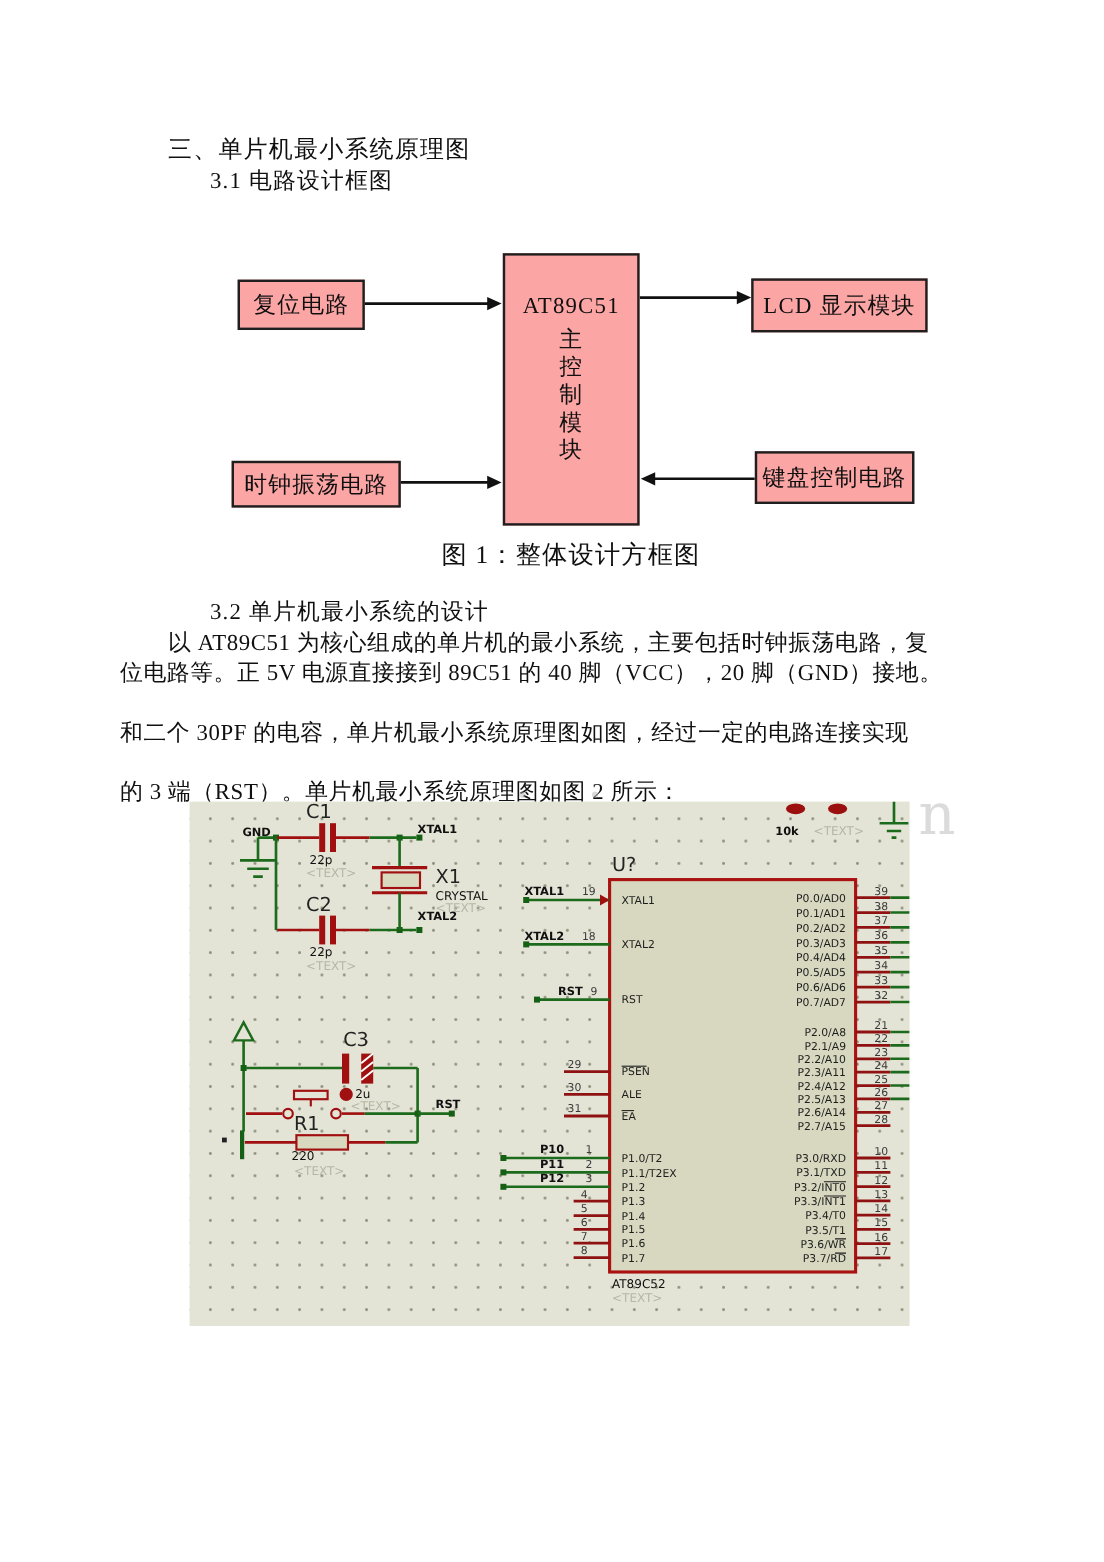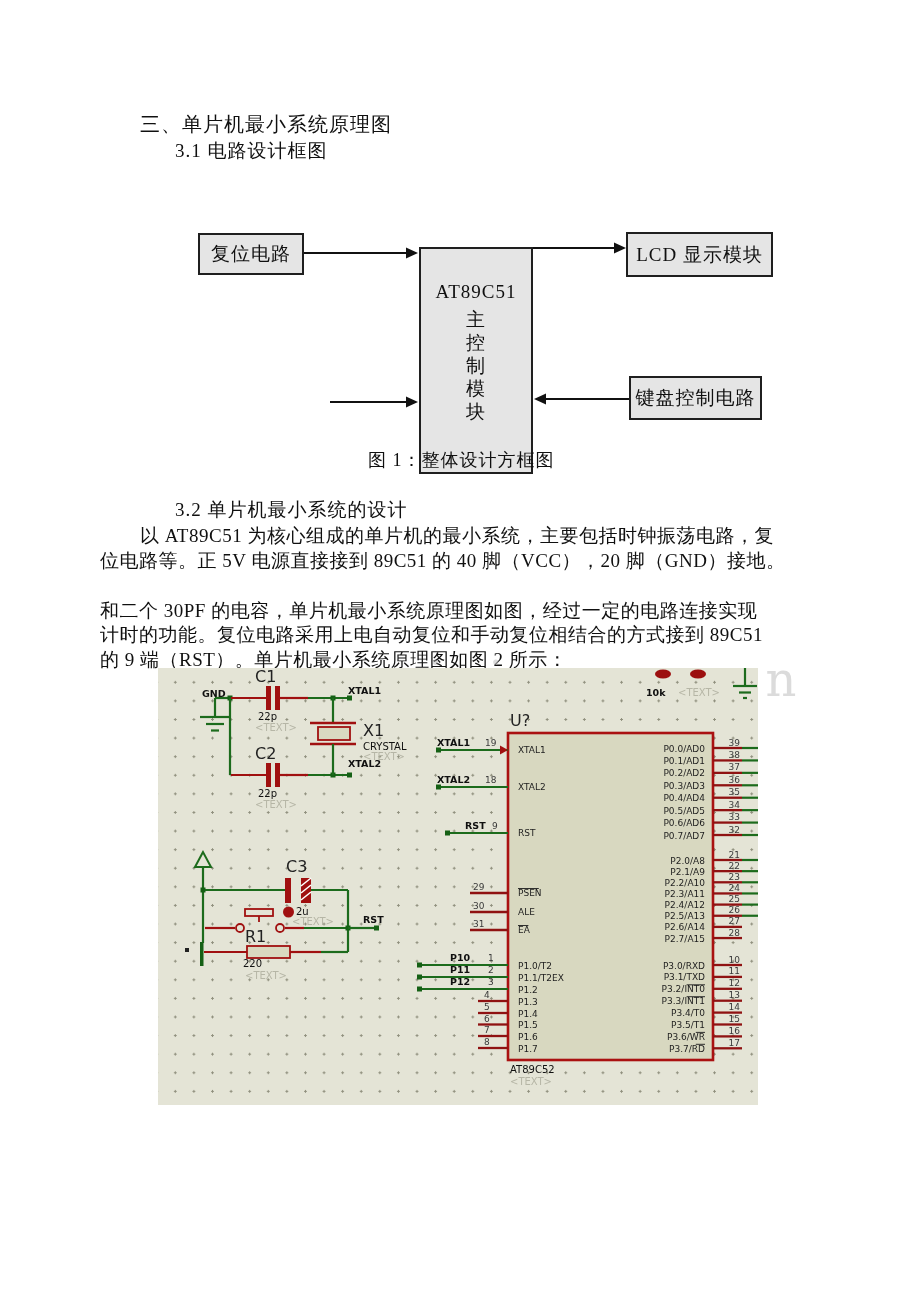--- a/index.html
+++ b/index.html
@@ -2,27 +2,27 @@
 <html><head>
 <meta charset="utf-8">
 <style>
   html,body{margin:0;padding:0;background:#ffffff;}
   .page{position:relative;width:920px;height:1302px;background:#ffffff;overflow:hidden;
         font-family:"Liberation Serif","DejaVu Serif",serif;color:#101010;}
   .abs{position:absolute;}
   .h1{font-size:20px;letter-spacing:1px;}
   .h2{font-size:19px;letter-spacing:1px;font-family:Liberation Serif, serif;}
   .bodyline{font-size:19px;white-space:nowrap;letter-spacing:0.5px;}
-  .caption{font-size:18px;letter-spacing:1px;}
+  .caption{font-size:21px;letter-spacing:1px;}
   .watermark{font-size:48px;letter-spacing:9px;color:rgba(175,175,175,0.45);
              font-family:"DejaVu Serif",serif;white-space:nowrap;pointer-events:none;margin-top:47px;}
   
-  .bbox{position:absolute;border:2px solid #1f1f1f;background:#e5e5e5;display:flex;
+  .bbox{position:absolute;border:2px solid #1f1f1f;background:#fca5a5;display:flex;
         align-items:center;justify-content:center;font-size:19px;letter-spacing:1px;}
-  .mcu{flex-direction:column;justify-content:flex-start;padding-top:32px;box-sizing:border-box;margin-top:36px;}
+  .mcu{flex-direction:column;justify-content:flex-start;padding-top:32px;box-sizing:border-box;}
   .mcu .t{line-height:22px;margin-bottom:5px;}
   .mcu .c{line-height:23px;}
   
   .schem{position:absolute;background-color:#e4e4d6;
          background-image:radial-gradient(circle,#90907e 1px,rgba(0,0,0,0) 1.3px);
          background-size:18.6px 18.6px;background-position:8px 5px;}
   .schem svg{position:absolute;left:0;top:0;}
   .redpin{stroke:#8f1212;stroke-width:2.3;}
   .redln{stroke:#a01010;stroke-width:2.2;}
   .wire{stroke:#1c6b1c;stroke-width:2.2;}
@@ -49,41 +49,41 @@
       <line x1="160" y1="53" x2="270" y2="53" stroke="#111" stroke-width="2.2"></line>
       <polygon points="266,47.5 278,53 266,58.5" fill="#111"></polygon>
       <line x1="190" y1="202" x2="270" y2="202" stroke="#111" stroke-width="2.2"></line>
       <polygon points="266,196.5 278,202 266,207.5" fill="#111"></polygon>
       <line x1="393" y1="48" x2="477" y2="48" stroke="#111" stroke-width="2.2"></line>
       <polygon points="474,42.5 486,48 474,53.5" fill="#111"></polygon>
       <line x1="489" y1="199" x2="402" y2="199" stroke="#111" stroke-width="2.2"></line>
       <polygon points="406,193.5 394,199 406,204.5" fill="#111"></polygon>
     </svg>
     <div class="bbox" style="left:58px;top:33px;width:102px;height:38px">复位电路</div>
+    <div class="bbox" style="left:53px;top:184px;width:137px;height:35px">时钟振荡电路</div>
     <div class="bbox mcu" style="left:279px;top:11px;width:114px;height:227px">
       <div class="t">AT89C51</div>
       <div class="c">主</div>
       <div class="c">控</div>
       <div class="c">制</div>
       <div class="c">模</div>
       <div class="c">块</div>
     </div>
     <div class="bbox" style="left:486px;top:32px;width:143px;height:41px">LCD 显示模块</div>
     <div class="bbox" style="left:489px;top:176px;width:129px;height:40px">键盘控制电路</div>
   </div>
 
   <div class="abs caption" style="left:368px;top:448px">图 1：整体设计方框图</div>
 
   <div class="abs h2" style="left:175px;top:497px">3.2 单片机最小系统的设计</div>
 
   <div class="abs bodyline" style="left:140px;top:523px">以 AT89C51 为核心组成的单片机的最小系统，主要包括时钟振荡电路，复</div>
   <div class="abs bodyline" style="left:100px;top:548px">位电路等。正 5V 电源直接接到 89C51 的 40 脚（VCC），20 脚（GND）接地。</div>
   <div class="abs bodyline" style="left:100px;top:598px">和二个 30PF 的电容，单片机最小系统原理图如图，经过一定的电路连接实现</div>
-  <div class="abs bodyline" style="left:100px;top:622px">计时的功能。复位电路采用上电自动复位和手动复位相结合的方式接到 89C51</div>
-  <div class="abs bodyline" style="left:100px;top:647px">的 9 端（RST）。单片机最小系统原理图如图 2 所示：</div>
+  <div class="abs bodyline" style="left:100px;top:647px">的 3 端（RST）。单片机最小系统原理图如图 2 所示：</div>
 
   <div class="abs watermark" style="left:225px;top:604px">www.zixin.com.cn</div>
 
   <div class="schem" style="left:158px;top:668px;width:600px;height:437px">
     <svg id="schematic-svg" width="600" height="437" viewBox="0 0 600 437">
 
       <g>
         <text x="44" y="29" class="net">GND</text>
         <line x1="57" y1="30" x2="70" y2="30" class="wire"></line>
         <line x1="57" y1="30" x2="57" y2="49" class="wire"></line>

